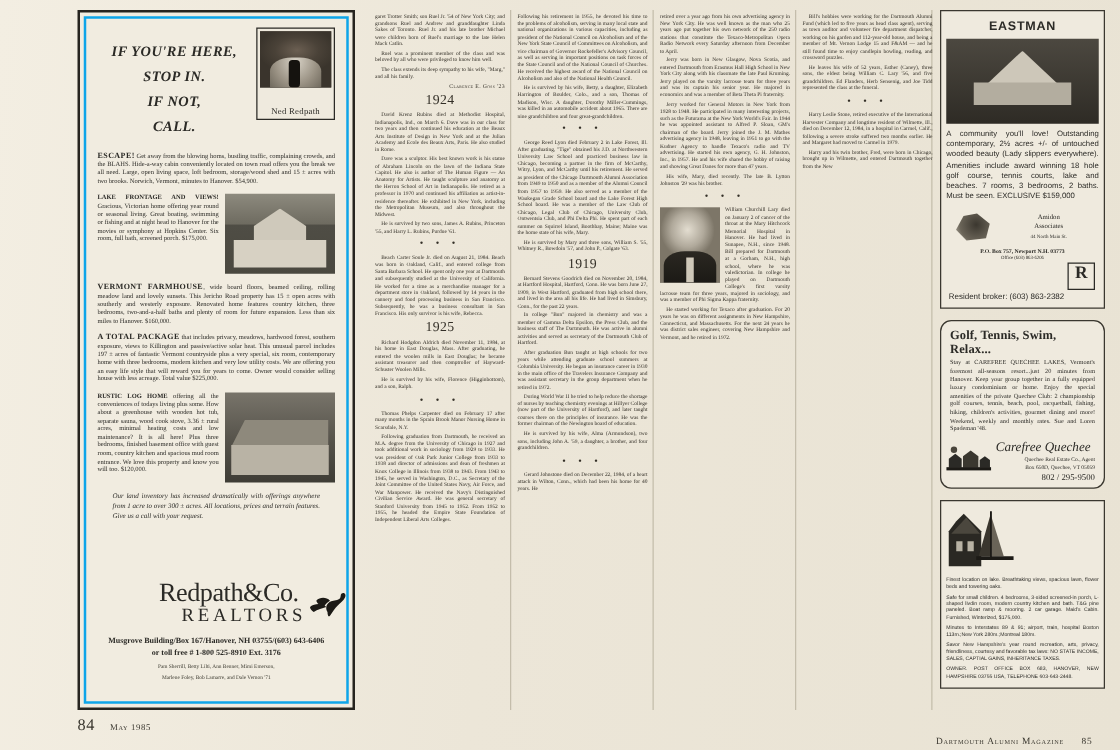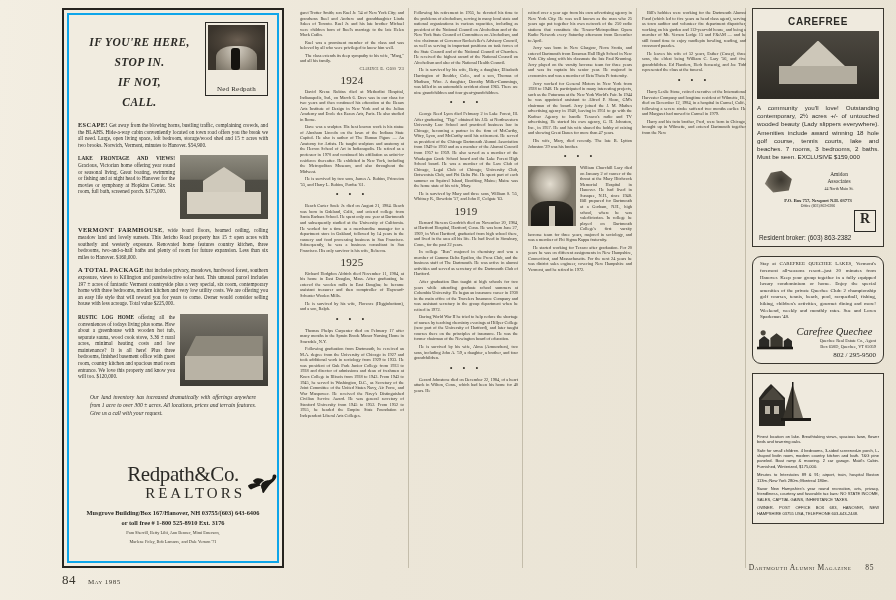--- a/index.html
+++ b/index.html
@@ -198,21 +198,21 @@
   .lake-head u{text-decoration:underline;}
   .lake-body{
     font-family:"Liberation Sans",sans-serif;font-size:4.1px;line-height:5.4px;
     text-align:justify;margin-top:4px;
   }
   .lake-body p{margin:0 0 3px 0;}
   
   .foot-l{position:absolute;left:62px;bottom:12px;font-variant:small-caps;
           font-size:7px;letter-spacing:.5px;color:#3a372f;}
   .foot-l .pg{font-family:"Liberation Serif",serif;margin-right:12px;font-variant:normal;font-size:13px;}
-  .foot-r{position:absolute;right:22px;bottom:28px;font-variant:small-caps;
+  .foot-r{position:absolute;right:22px;bottom:3px;font-variant:small-caps;
           font-size:7.5px;letter-spacing:.6px;color:#3a372f;}
   .foot-r .pg{margin-left:14px;font-variant:normal;}
 </style>
 </head>
 <body>
 
 <div class="page">
 
   <div class="ad-redpath">
     <div class="inner">
@@ -325,38 +325,39 @@
     <p>Bill's hobbies were working for the Dartmouth Alumni Fund (which led to five years as head class agent), serving as town auditor and volunteer fire department dispatcher, working on his garden and 112-year-old house, and being a member of Mt. Vernon Lodge 15 and F&amp;AM — and he still found time to enjoy candlepin bowling, reading, and crossword puzzles.</p>
     <p>He leaves his wife of 52 years, Esther (Caney), three sons, the eldest being William C. Lary '56, and five grandchildren. Ed Flanders, Herb Sensenig, and Joe Tidd represented the class at the funeral.</p>
     <div class="dots">• • •</div>
     <p>Harry Leslie Stone, retired executive of the International Harvester Company and longtime resident of Wilmette, Ill., died on December 12, 1984, in a hospital in Carmel, Calif., following a severe stroke suffered two months earlier. He and Margaret had moved to Carmel in 1979.</p>
     <p>Harry and his twin brother, Fred, were born in Chicago, brought up in Wilmette, and entered Dartmouth together from the New</p>
   </div>
 
   <div class="rail">
 
     <div class="adbox">
-      <div class="ad-eastman-title">CAREFREE</div>
+      <div class="ad-eastman-title">EASTMAN</div>
       <div class="eastman-photo"></div>
       <div class="ad-sans">A community you'll love! Outstanding contemporary, 2½ acres +/- of untouched wooded beauty (Lady slippers everywhere). Amenities include award winning 18 hole golf course, tennis courts, lake and beaches. 7 rooms, 3 bedrooms, 2 baths. Must be seen. EXCLUSIVE $159,000</div>
       <div class="amidon">
         <div class="amidon-logo"></div>
         <div class="amidon-txt">
           <div>Amidon</div>
           <div>Associates</div>
           <div style="font-size:4px">44 North Main St.</div>
         </div>
       </div>
       <div class="amidon-addr">P.O. Box 757, Newport N.H. 03773</div>
       <div class="amidon-off">Office (603) 863-6206</div>
       <div class="realtor-r">R</div>
       <div class="resident">Resident broker: (603) 863-2382</div>
     </div>
 
     <div class="adbox rounded">
+      <div class="q-title">Golf, Tennis, Swim, Relax...</div>
       <div class="q-body">Stay at CAREFREE QUECHEE LAKES, Vermont's foremost all-seasons resort...just 20 minutes from Hanover. Keep your group together in a fully equipped luxury condominium or home. Enjoy the special amenities of the private Quechee Club: 2 championship golf courses, tennis, beach, pool, racquetball, fishing, hiking, children's activities, gourmet dining and more! Weekend, weekly and monthly rates. Sue and Loren Spademan '48.</div>
       <div class="q-foot">
         <svg class="q-duck" viewBox="0 0 70 44">
           <path d="M4 40 L4 26 L14 18 L24 26 L24 40 Z" fill="#2b2a26"></path>
           <path d="M26 40 L26 22 L38 13 L50 22 L50 40 Z" fill="#3a372f"></path>
           <path d="M52 40 L52 28 L60 22 L68 28 L68 40 Z" fill="#2b2a26"></path>
           <rect x="0" y="39" width="70" height="5" fill="#1c1a16"></rect>
           <circle cx="12" cy="12" r="5" fill="#4a463c"></circle>
         </svg>
         <div class="q-sign">

